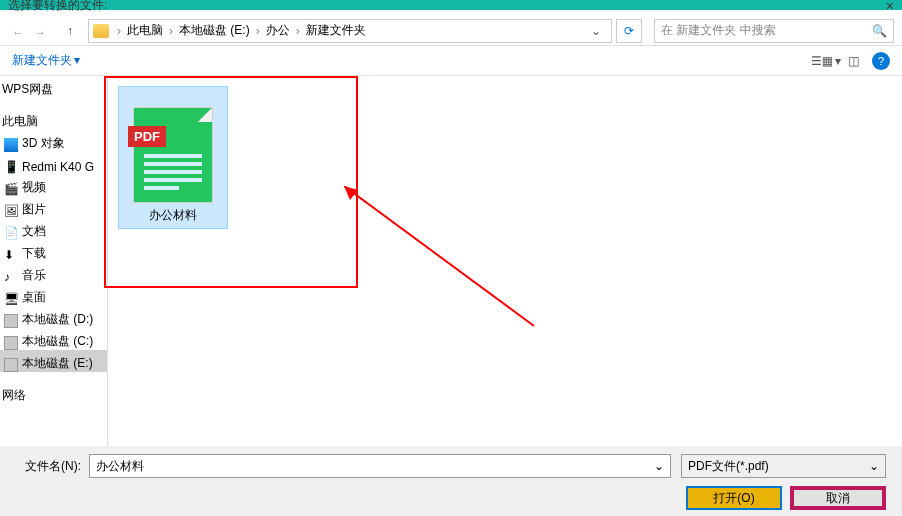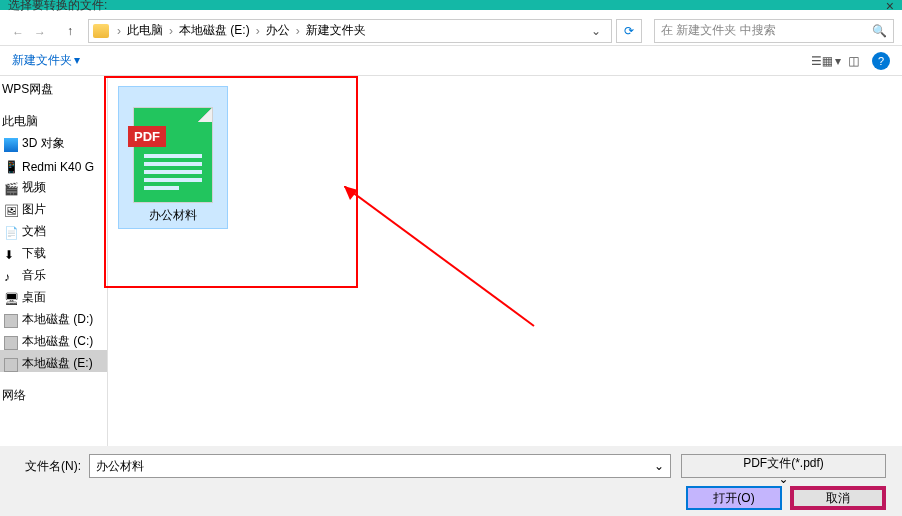--- a/index.html
+++ b/index.html
@@ -49,24 +49,24 @@
     .doc-lines { position: absolute; top: 46px; left: 10px; right: 10px; }
     .doc-line { height: 4px; background: #d6efff; margin-bottom: 4px; }
     .file-label { font-size: 12px; }
     
     .arrow-annotation { position: absolute; top: 110px; left: 236px; width: 200px; height: 150px; pointer-events: none; }
     
     .footer { padding: 8px 16px 12px; background: #f0f0f0; }
     .footer-row { display: flex; align-items: center; margin-bottom: 8px; }
     .footer-label { width: 65px; text-align: right; margin-right: 8px; }
     .filename-input { flex: 1; height: 24px; border: 1px solid #999; padding: 0 6px; background: #fff; display: flex; align-items: center; justify-content: space-between; }
-    .filetype-select { width: 205px; height: 24px; border: 1px solid #999; margin-left: 10px; padding: 0 6px; background: #efefef; display: flex; align-items: center; justify-content: space-between; cursor: pointer; flex-direction: column; }
+    .filetype-select { width: 205px; height: 24px; border: 1px solid #999; margin-left: 10px; padding: 0 6px; background: #efefef; display: flex; align-items: center; justify-content: space-between; cursor: pointer; }
     .footer-buttons { display: flex; justify-content: flex-end; gap: 8px; }
     .btn { width: 96px; height: 24px; border: 4px solid #be185d; background: #e1e1e1; cursor: pointer; display: flex; align-items: center; justify-content: center; }
-    .btn.primary { border: 2px solid #0078d7; background: #c4b5fd; }
+    .btn.primary { border: 2px solid #0078d7; background: #eab308; }
   </style>
 </head>
 <body>
 
 <div class="titlebar">
   <span>选择要转换的文件:</span>
   <span class="close-x">×</span>
 </div>
 
 <div class="navbar">

